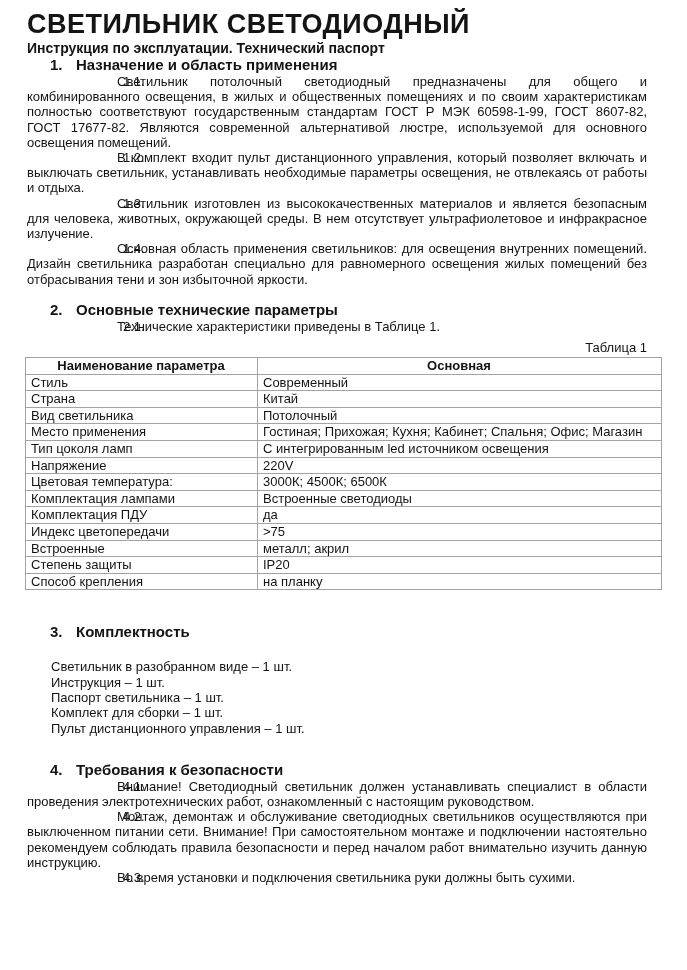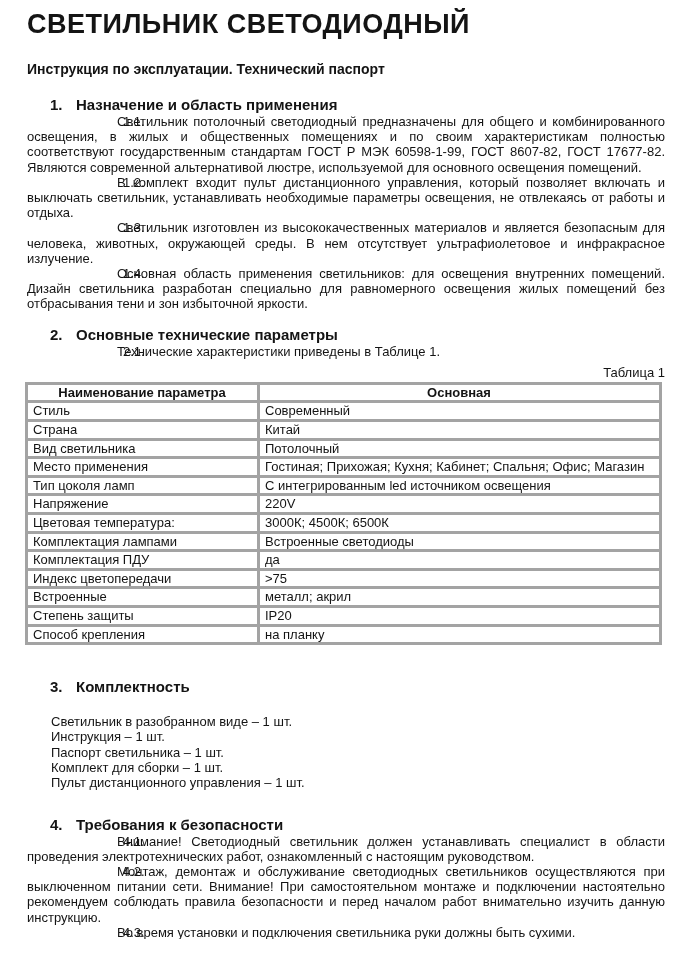--- a/index.html
+++ b/index.html
@@ -5,43 +5,42 @@
   * { margin: 0; padding: 0; box-sizing: border-box; }
   html, body { background: #ffffff; }
   body {
     width: 687px; height: 970px;
     font-family: "Liberation Sans", sans-serif;
     color: #141414;
     overflow: hidden;
   }
   .page {
     width: 687px; height: 939px;
-    padding: 8px 22px 0 27px;
+    padding: 8px 40px 0 27px;
     background: #fff;
     overflow: hidden;
   }
   .doc-title {
     font-size: 27px;
     font-weight: bold;
     letter-spacing: 0.5px;
     line-height: 32px;
   }
   .doc-subtitle {
-    margin-top: 21px;
     font-size: 14px;
     font-weight: bold;
   }
   .section-heading {
     font-size: 15px;
     font-weight: bold;
     margin-left: 23px;
     line-height: 18px;
   }
   .section-heading .hnum { display: inline-block; width: 26px; }
-  .h1-gap { margin-top: 19px; }
+  .h1-gap { }
   .h2-gap { margin-top: 14px; }
   .h3-gap { margin-top: 33px; }
   .h4-gap { margin-top: 25px; }
   .body-block { }
   .para {
     font-size: 13px;
     line-height: 15.2px;
     text-align: justify;
     text-indent: 48px;
   }
@@ -53,21 +52,21 @@
     padding-right: 0px;
   }
   .spec-table {
     border-collapse: collapse;
     width: 637px;
     margin-left: -2px;
     margin-top: 2px;
     table-layout: fixed;
   }
   .spec-table th, .spec-table td {
-    border: 3px solid #a3a3a3;
+    border: 1px solid #a3a3a3;
     font-size: 13px;
     line-height: 13.6px;
     padding: 1px 6px 1px 5px;
     height: 15.6px;
     overflow: hidden;
     white-space: nowrap;
   }
   .spec-table th { font-weight: bold; text-align: center; }
   .spec-table .col-name { width: 232px; }
   .kit-list {

